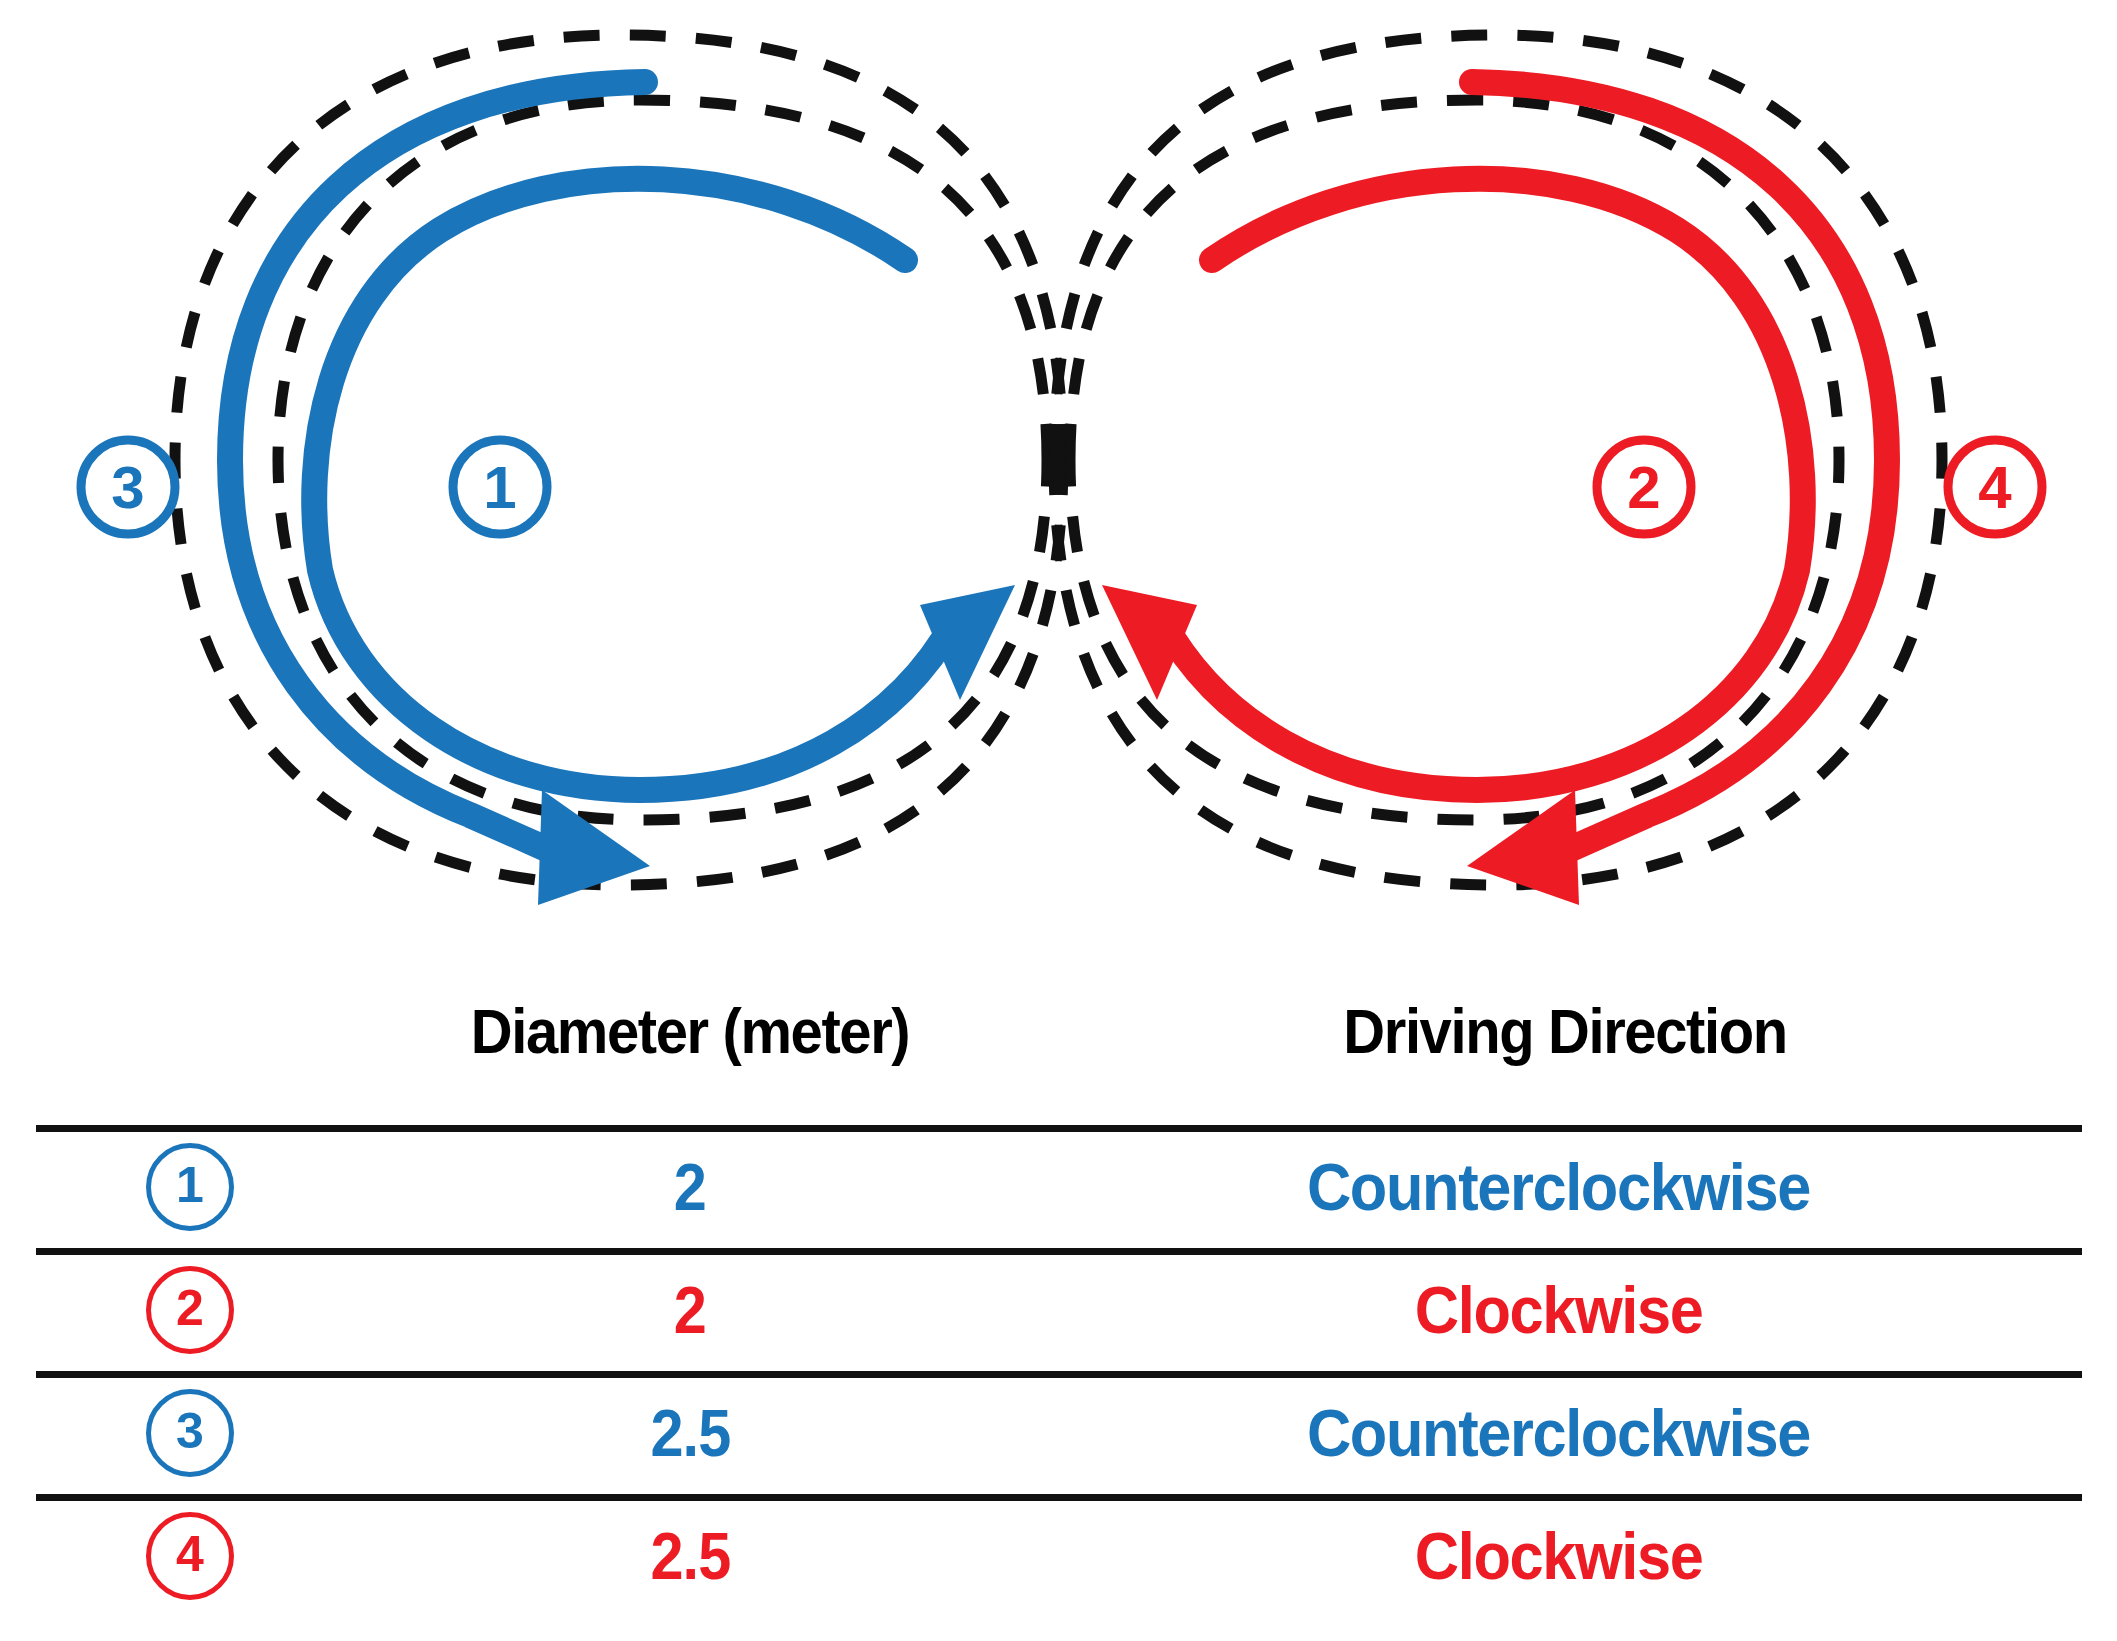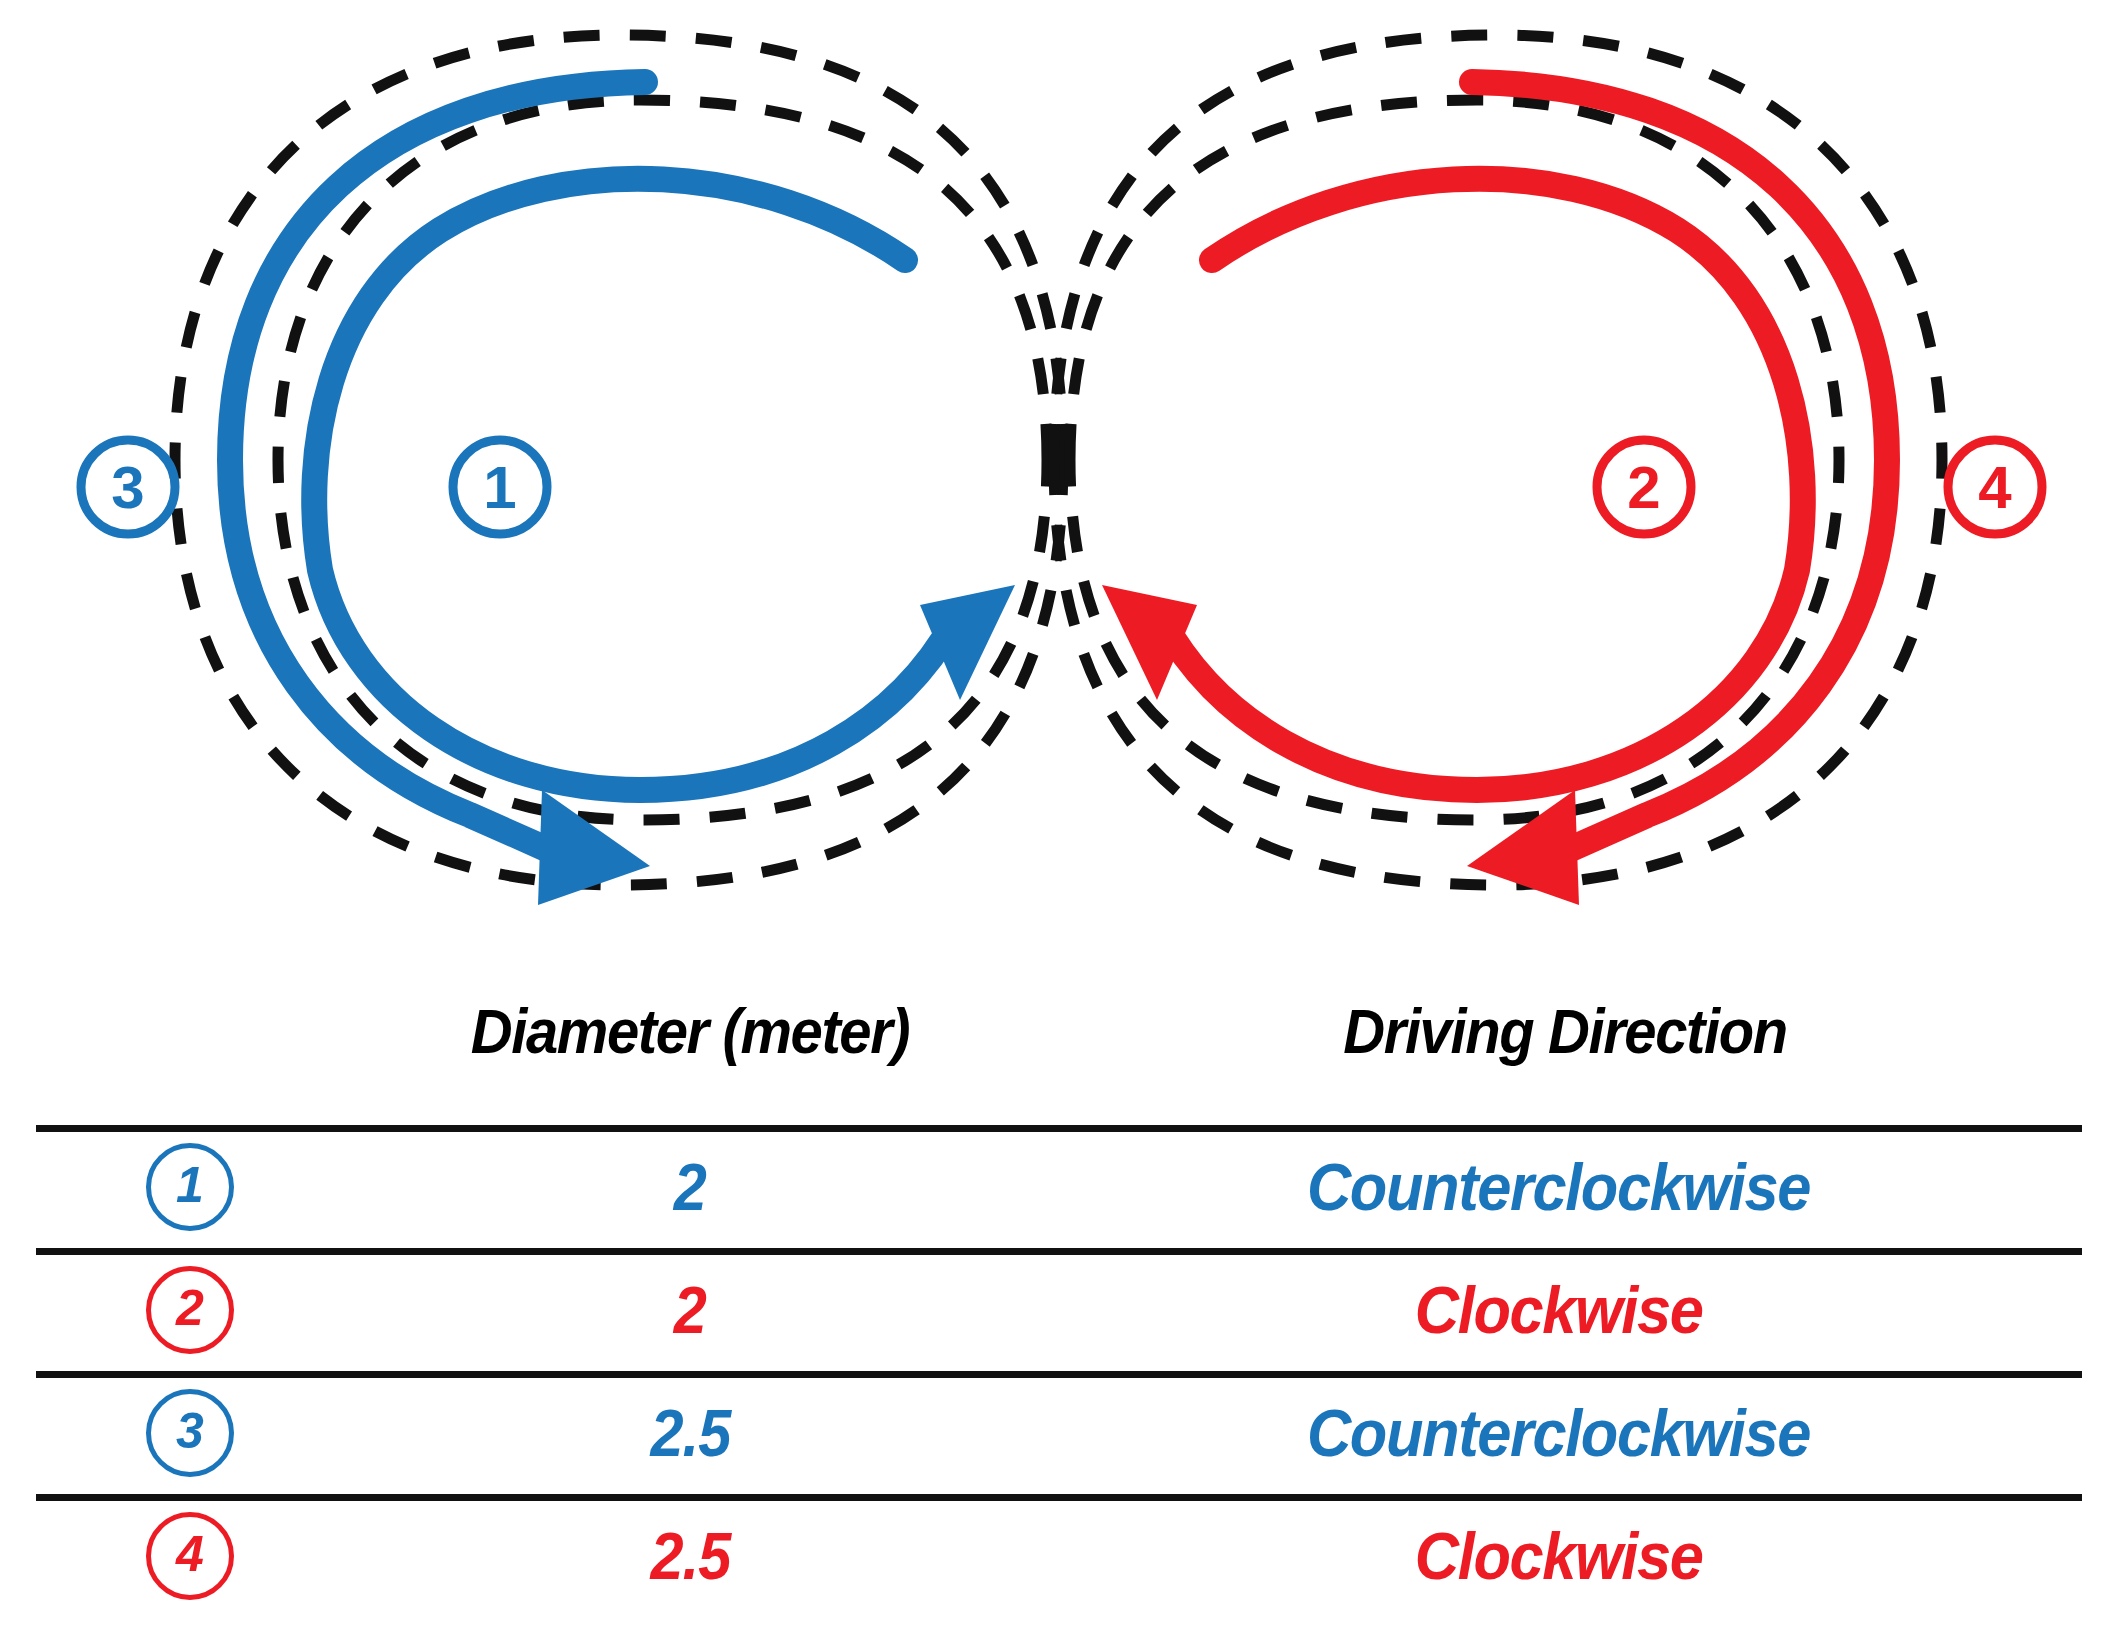--- a/index.html
+++ b/index.html
@@ -29,21 +29,20 @@
     height: 985px;
   }
 
   
   #table-area {
     position: absolute;
     left: 0;
     top: 985px;
     width: 2117px;
     height: 656px;
-    font-style: italic;
   }
 
   .thead {
     position: relative;
     height: 140px;
   }
   .col-head {
     position: absolute;
     top: 10px;
     font-family: "Liberation Sans", sans-serif;

